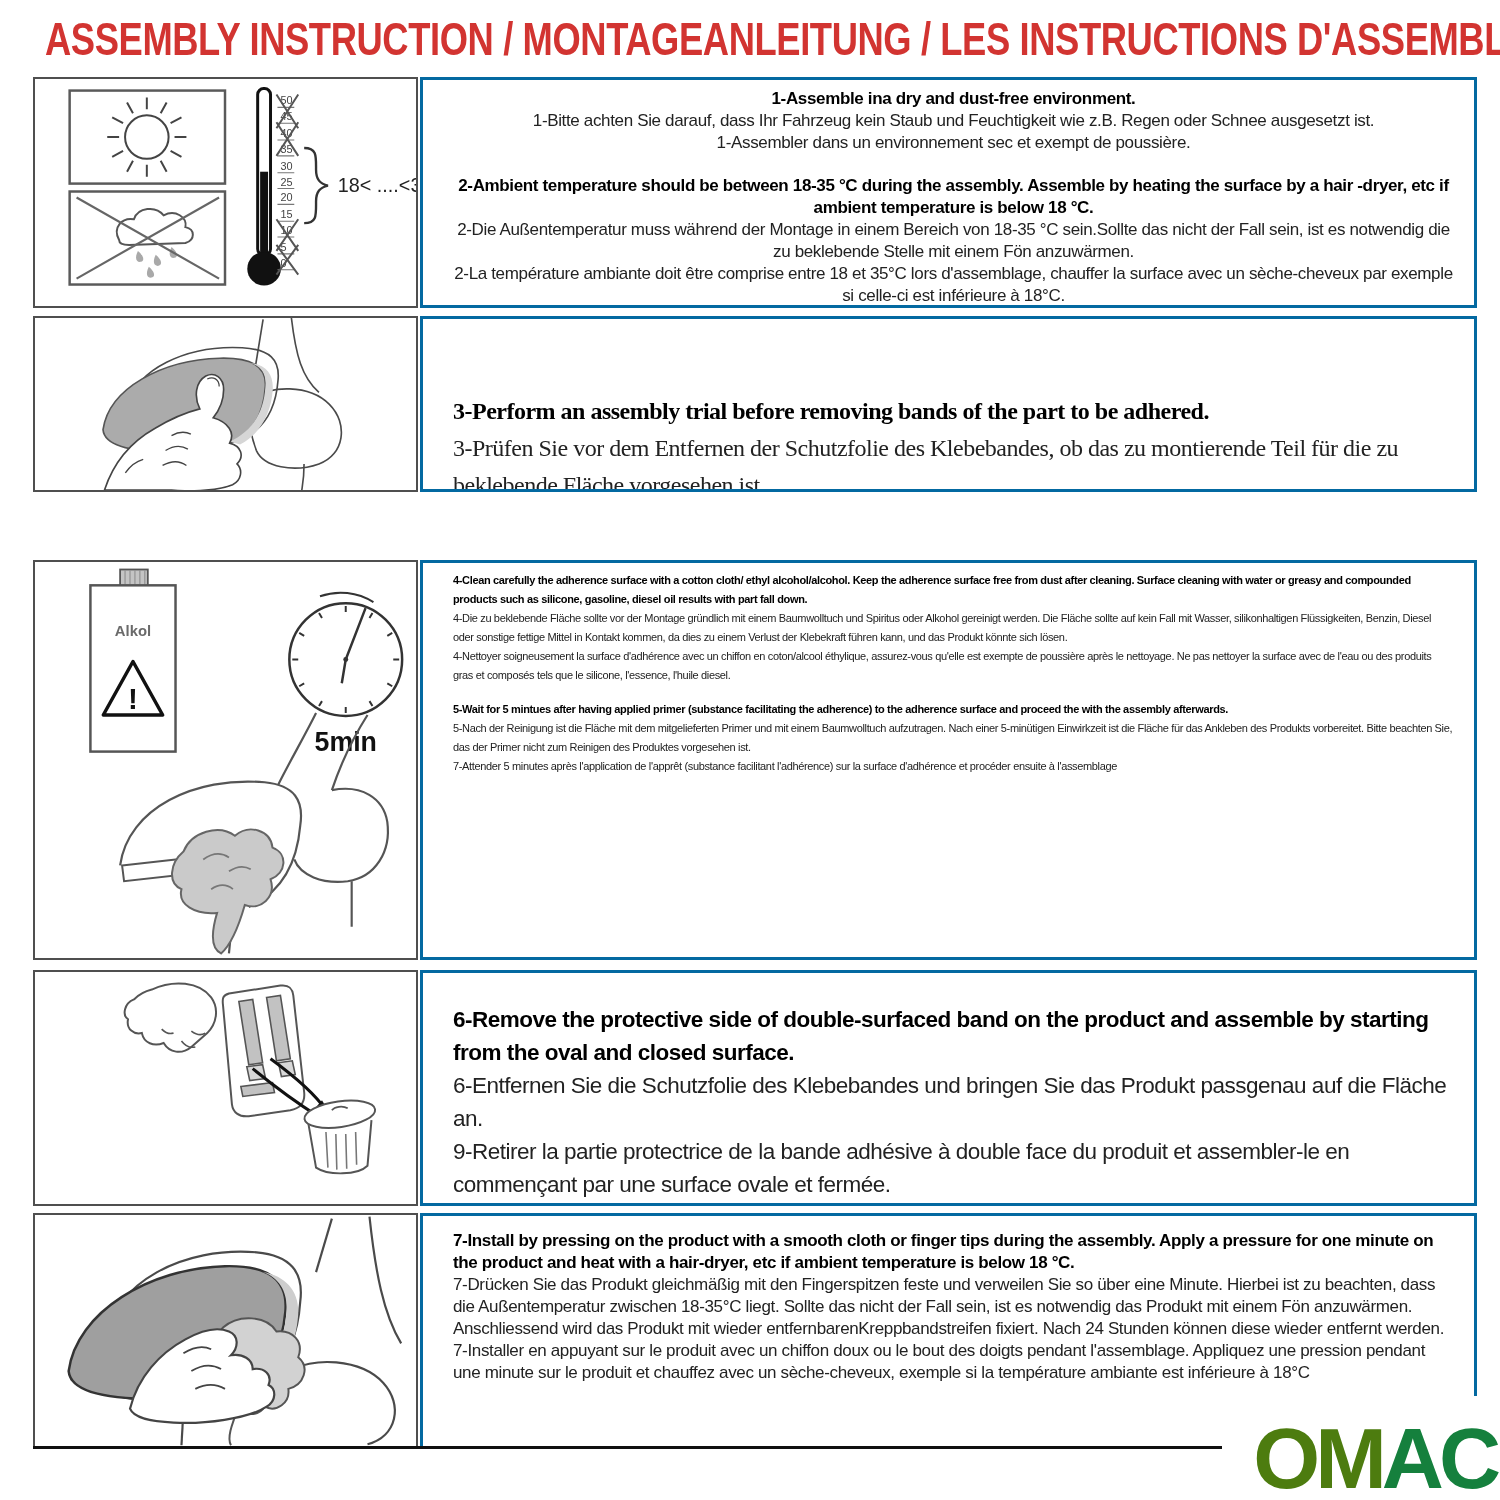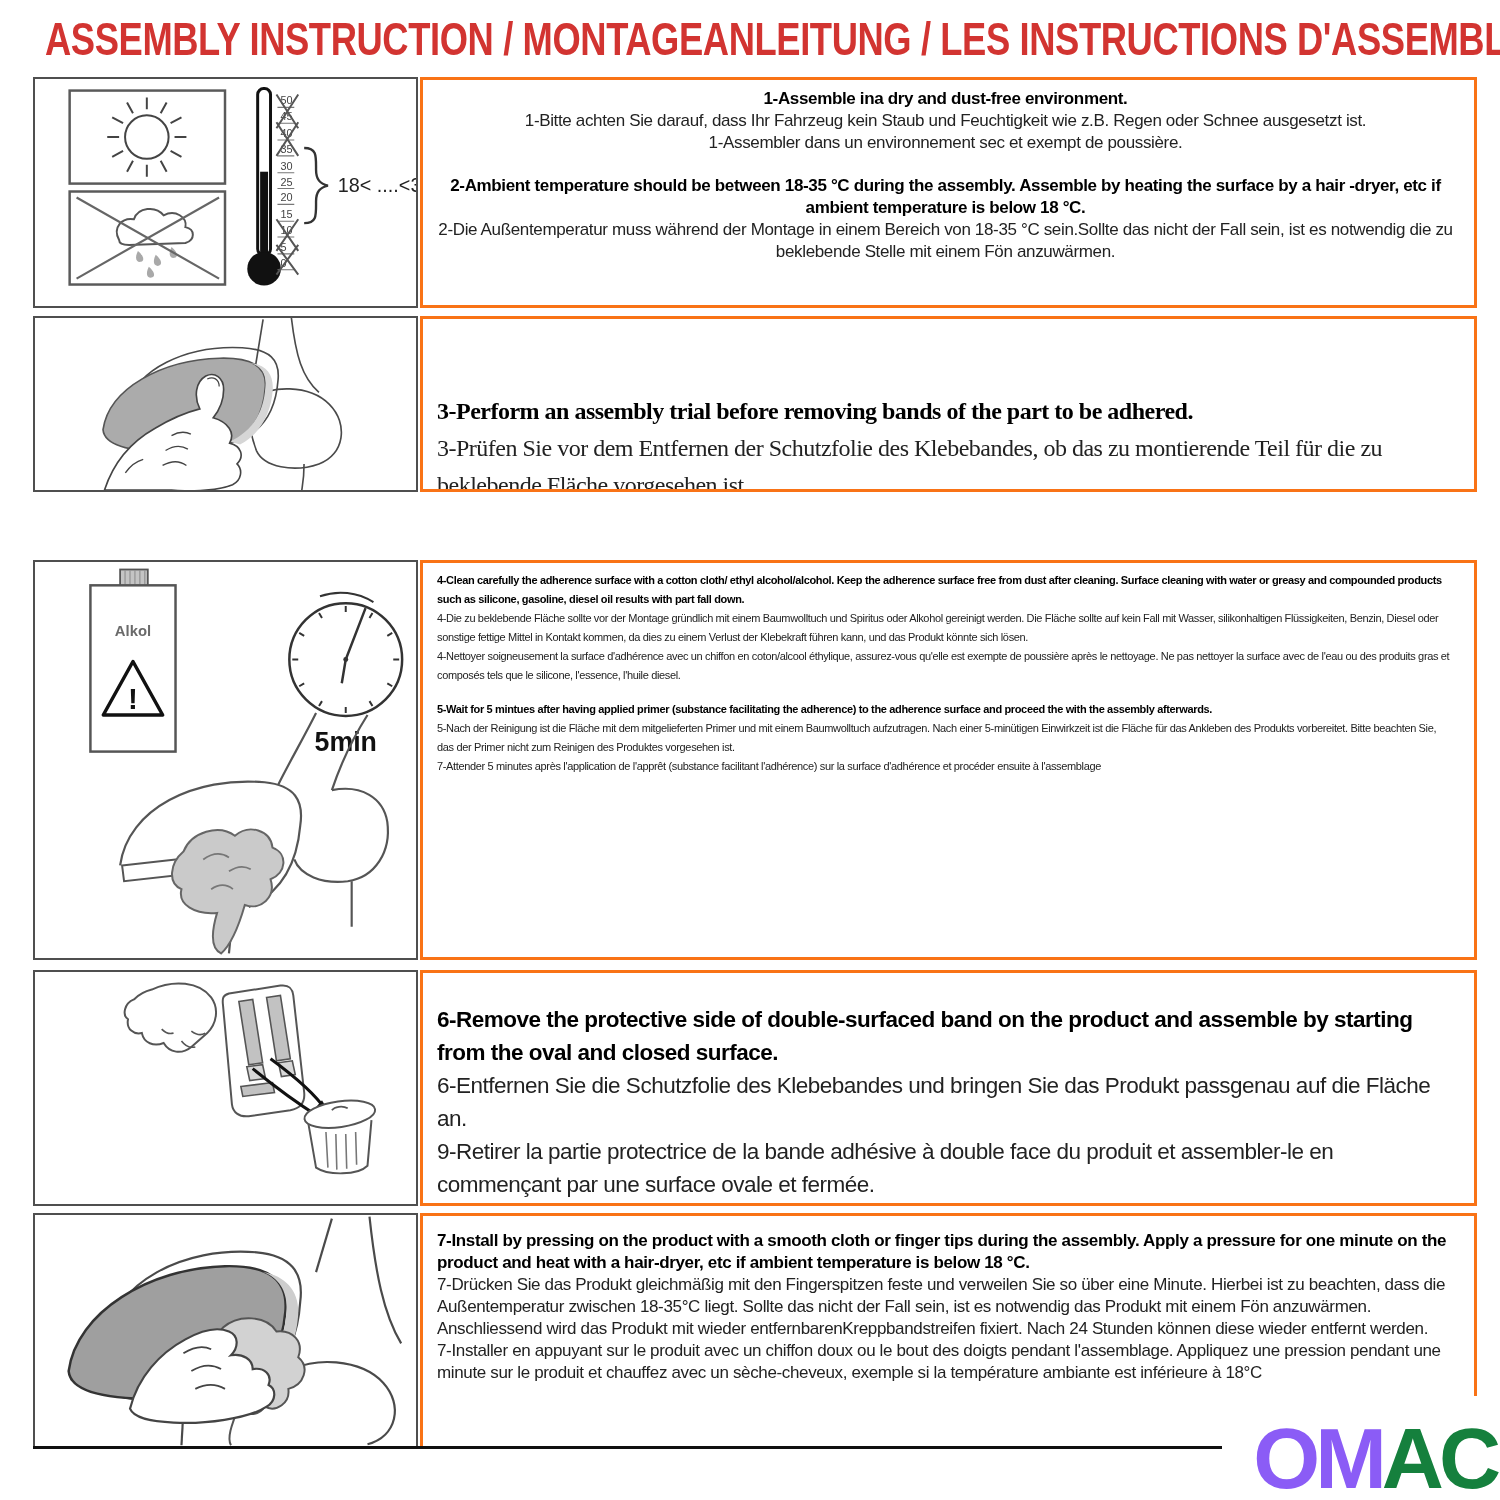--- a/index.html
+++ b/index.html
@@ -6,36 +6,36 @@
   .page{position:relative;width:1500px;height:1500px;background:#fff;overflow:hidden;
         font-family:"Liberation Sans","DejaVu Sans",sans-serif;color:#1c1c1c;}
   .title{position:absolute;left:45px;top:12px;margin:0;color:#d23431;font-size:46px;
          font-weight:800;white-space:nowrap;letter-spacing:-0.5px;
          transform:scaleX(0.79);transform-origin:left top;}
   .row{position:absolute;left:0;width:1500px;}
   .illus{position:absolute;left:33px;top:0;width:385px;height:100%;
          border:2.5px solid #4f4f4f;box-sizing:border-box;background:#fff;overflow:hidden;}
   .illus svg{display:block;width:100%;height:100%;}
   .textbox{position:absolute;left:420px;top:0;width:1057px;height:100%;
-           border:3px solid #f97316;box-sizing:border-box;background:#fff;
-           padding:8px 20px 8px 14px;overflow:hidden;}
+           border:3px solid #0369a1;box-sizing:border-box;background:#fff;
+           padding:8px 20px 8px 30px;overflow:hidden;}
   .textbox p{margin:0;}
   .t-sm{font-size:17px;line-height:22px;letter-spacing:-0.35px;color:#222;}
   .t-sm3{font-size:11px;line-height:19px;letter-spacing:-0.35px;color:#222;}
   .t-lg{font-size:24px;line-height:37px;letter-spacing:-0.5px;color:#222;padding-top:74px;}
   .t-md{font-size:22.5px;line-height:33px;letter-spacing:-0.5px;color:#222;padding-top:30px;}
   .b{font-weight:700;color:#000;}
   .gap{margin-top:21px !important;}
   .gap3{margin-top:15px !important;}
   .footer-line{position:absolute;left:33px;top:1446px;width:1189px;height:3px;background:#101010;}
   .logo{position:absolute;left:1222px;top:1396px;width:278px;height:104px;background:#fff;
         display:flex;align-items:flex-end;justify-content:flex-end;
         font-weight:900;font-size:86px;line-height:0.82;letter-spacing:-5px;padding:0 4px 6px 0;
         box-sizing:border-box;}
-  .logo .lb{color:#8b5cf6;}
+  .logo .lb{color:#4d7c0f;}
   .logo .lr{color:#15803d;}
   text{font-family:"Liberation Sans","DejaVu Sans",sans-serif;}
 </style>
 </head>
 <body>
 
 <div class="page">
 
   <h1 class="title">ASSEMBLY INSTRUCTION / MONTAGEANLEITUNG / LES INSTRUCTIONS D'ASSEMBLAGE</h1>
 
@@ -87,20 +87,21 @@
           <text x="306" y="113" font-size="20" fill="#222">18&lt; ....&lt;35 C</text>
         </g>
       </svg>
     </div>
     <div class="textbox t-sm">
       <p class="b">1-Assemble ina dry and dust-free environment.</p>
       <p>1-Bitte achten Sie darauf, dass Ihr Fahrzeug kein Staub und Feuchtigkeit wie z.B. Regen oder Schnee ausgesetzt ist.</p>
       <p>1-Assembler dans un environnement sec et exempt de poussière.</p>
       <p class="b gap">2-Ambient temperature should be between 18-35 °C  during the assembly. Assemble by heating the surface by a hair -dryer, etc if ambient temperature is below 18 °C.</p>
       <p>2-Die Außentemperatur muss während der Montage in einem Bereich von 18-35 °C  sein.Sollte das nicht der Fall sein, ist es notwendig die zu beklebende Stelle mit einem Fön anzuwärmen.</p>
+      <p>2-La température ambiante doit être comprise entre 18 et 35°C lors d'assemblage, chauffer la surface avec un sèche-cheveux par exemple si celle-ci est inférieure à 18°C.</p>
     </div>
   </section>
 
   <section class="row" style="top:316px;height:176px;font-family:Liberation Serif, serif;">
     <div class="illus">
       <svg viewBox="0 0 385 231">
         <g stroke="#4a4a4a" stroke-width="2.2" fill="none">
           <path d="M243,2 L225,112"></path>
           <path d="M281,0 C287,50 295,80 318,100"></path>
           <path d="M225,112 C252,88 306,90 332,116 C358,142 352,184 318,196 C284,208 244,200 234,178 C228,162 222,136 225,112 Z" fill="#fff"></path>

